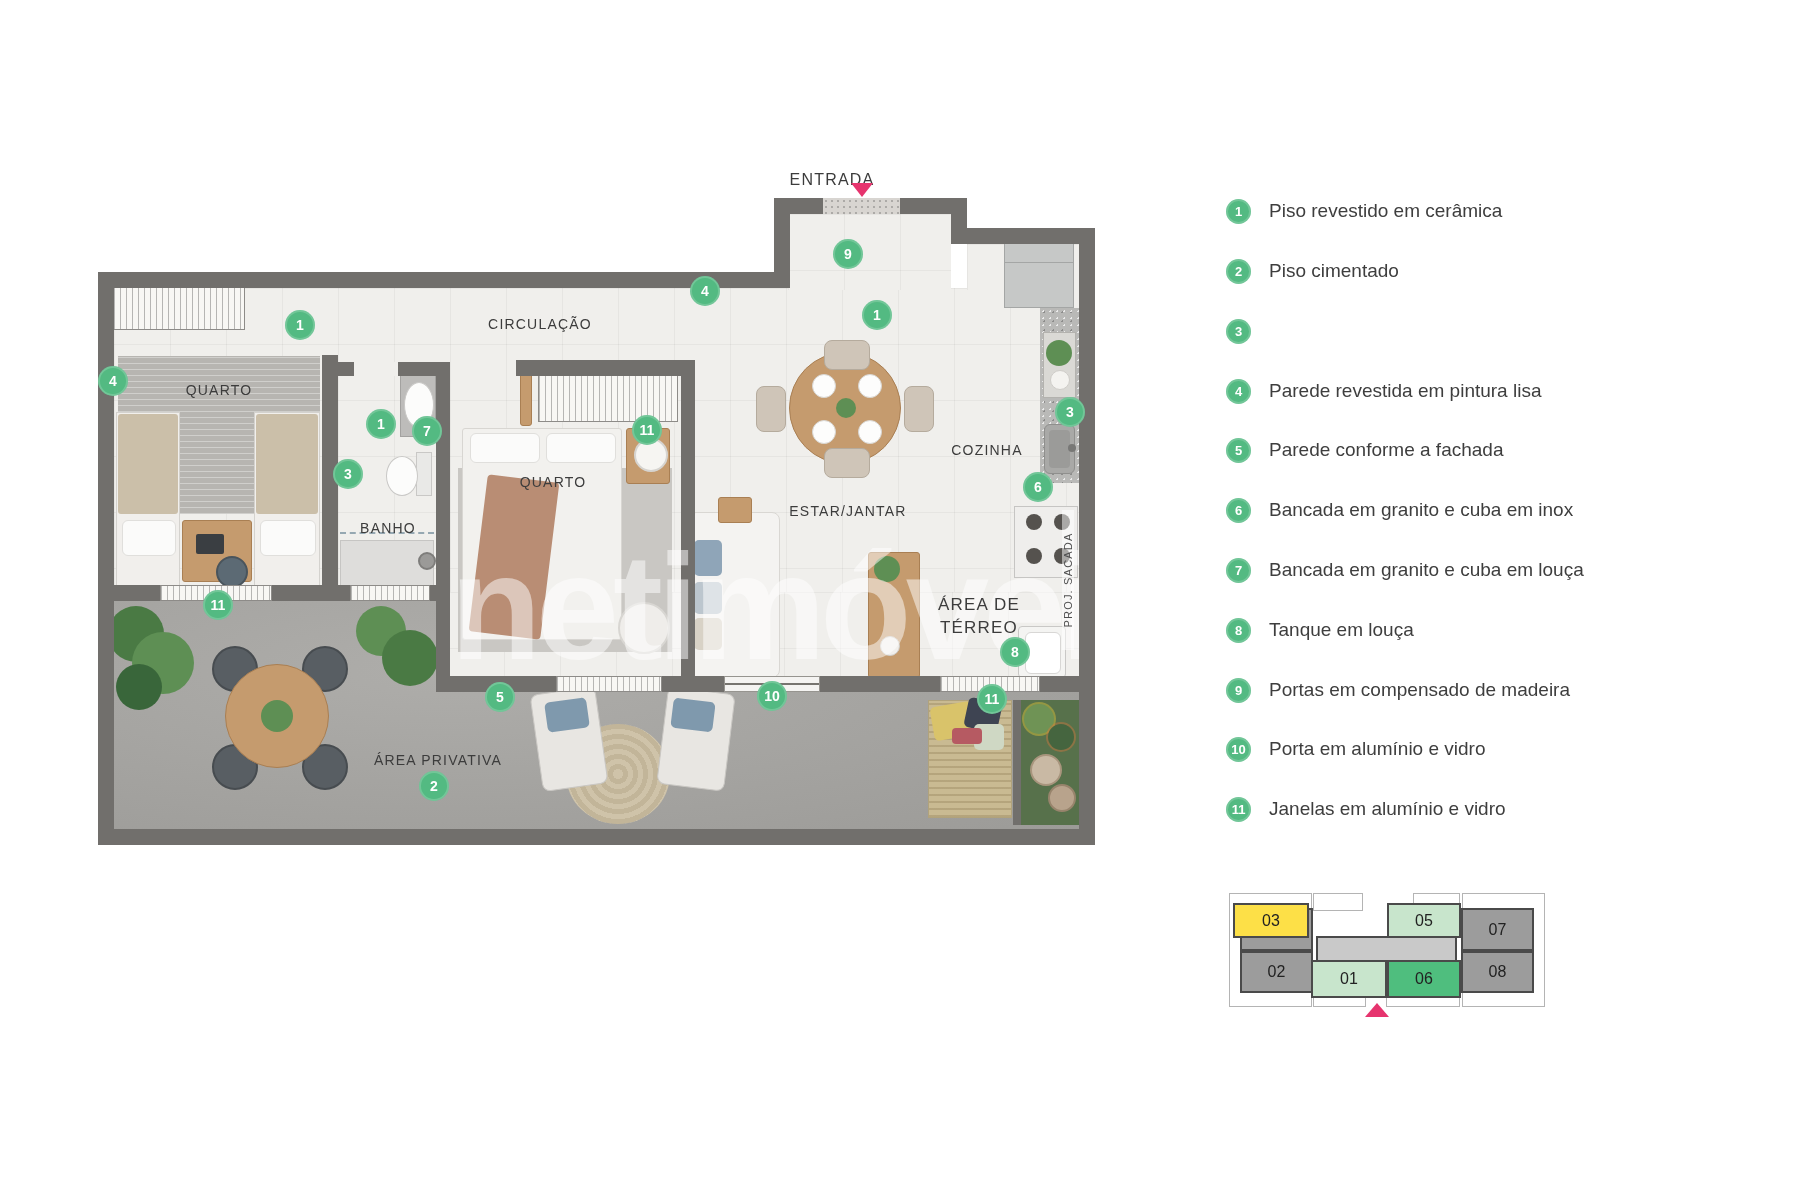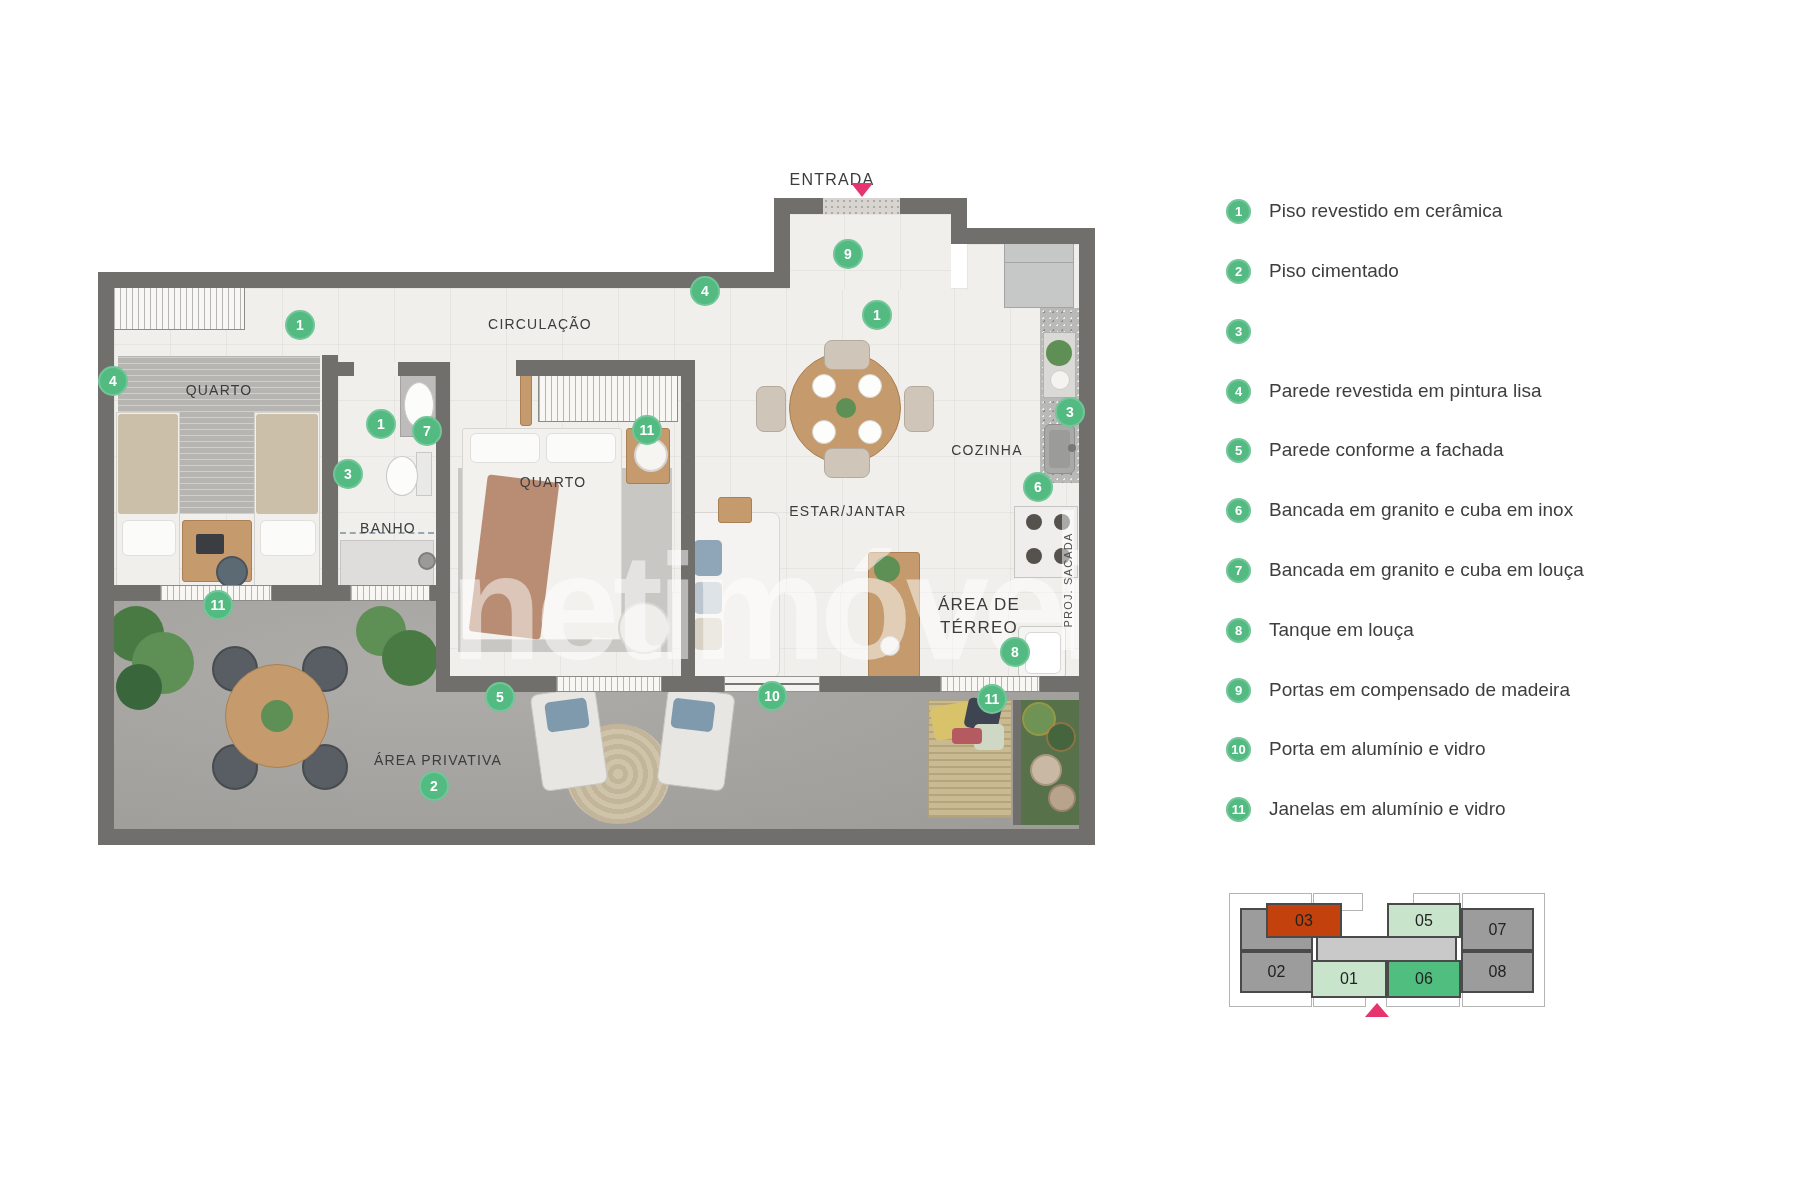--- a/index.html
+++ b/index.html
@@ -255,21 +255,21 @@
 
   <div class="kcell" style="left:1229px;top:893px;width:83px;height:114px;"></div>
   <div class="kcell" style="left:1462px;top:893px;width:83px;height:114px;"></div>
   <div class="kcell" style="left:1313px;top:893px;width:50px;height:18px;"></div>
   <div class="kcell" style="left:1413px;top:893px;width:47px;height:18px;"></div>
   <div class="kcell" style="left:1313px;top:996px;width:53px;height:11px;"></div>
   <div class="kcell" style="left:1386px;top:996px;width:74px;height:11px;"></div>
 
   <div class="kunit" style="left:1240px;top:908px;width:73px;height:43px;background:#9c9c9c;">01</div>
   <div class="kunit" style="left:1240px;top:951px;width:73px;height:42px;background:#9c9c9c;">02</div>
-  <div class="kunit" style="left:1266px;top:903px;width:76px;height:35px;background:#c2410c;">03</div>
+  <div class="kunit" style="left:1233px;top:903px;width:76px;height:35px;background:#fde047;">03</div>
   <div class="kunit" style="left:1387px;top:903px;width:74px;height:35px;background:#c8e5cc;">05</div>
   <div class="kunit" style="left:1311px;top:960px;width:76px;height:38px;background:#c8e5cc;">01</div>
   <div class="kunit" style="left:1387px;top:960px;width:74px;height:38px;background:#4fbe7e;">06</div>
   <div class="kunit" style="left:1461px;top:908px;width:73px;height:43px;background:#9c9c9c;">07</div>
   <div class="kunit" style="left:1461px;top:951px;width:73px;height:42px;background:#9c9c9c;">08</div>
   <div class="kunit" style="left:1316px;top:936px;width:141px;height:26px;background:#c9c9c9;"></div>
   <div class="abs" style="left:1365px;top:1003px;width:0;height:0;border-left:12px solid transparent;border-right:12px solid transparent;border-bottom:14px solid #e6346e;"></div>
 
 </div>
 

